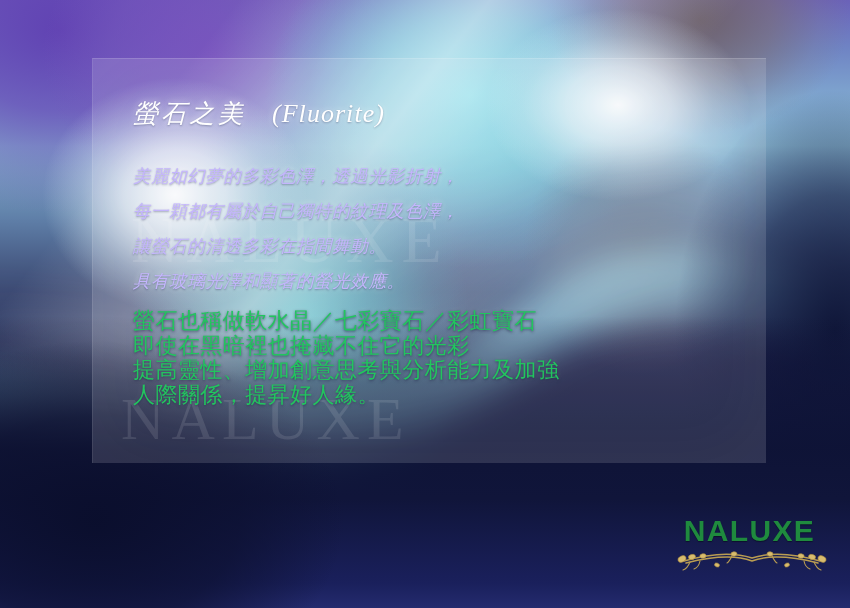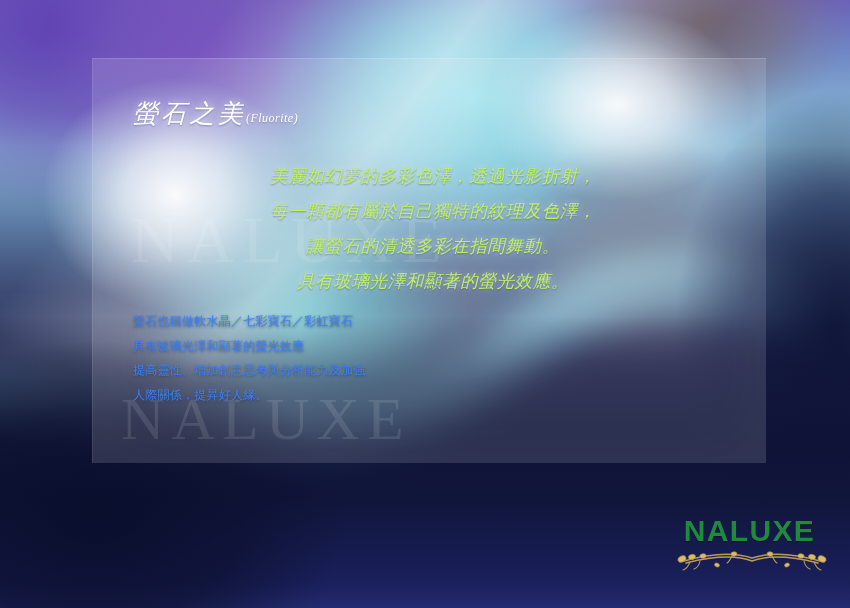--- a/index.html
+++ b/index.html
@@ -179,67 +179,67 @@
     left: 0; top: 0;
     width: 100%; height: 100%;
   }
 
   #title-row {
     position: absolute;
     left: 40px;
     top: 38px;
     display: flex;
     align-items: baseline;
+    gap: 26px;
   }
   #title-zh {
     font-family: "DejaVu Serif", serif;
     font-size: 25px;
     font-style: italic;
     color: #ffffff;
     letter-spacing: 0.13em;
     text-shadow: 0 0 7px rgba(255,255,255,0.55), 0 1px 2px rgba(40,50,90,0.45);
   }
   #title-en {
     font-family: "Liberation Serif", "DejaVu Serif", serif;
-    font-size: 12px;
+    font-size: 26px;
     font-style: italic;
     color: #ffffff;
     letter-spacing: 0.04em;
     text-shadow: 0 0 6px rgba(255,255,255,0.5), 0 1px 2px rgba(40,50,90,0.4);
   }
 
   #para-top {
     position: absolute;
     left: 40px;
     top: 100px;
     width: 600px;
   }
   #para-top .line {
     font-family: "DejaVu Serif", serif;
     font-style: italic;
     font-size: 17.5px;
     line-height: 35px;
-    color: #bef264;
+    color: #c4b5fd;
     letter-spacing: 0.035em;
     text-shadow: 0 0 6px rgba(255,255,255,0.5), 0 1px 2px rgba(35,45,85,0.5);
     white-space: nowrap;
-    text-align: center;
   }
 
   #para-bottom {
     position: absolute;
     left: 40px;
     top: 250px;
     width: 600px;
   }
   #para-bottom .line {
     font-family: "Liberation Serif", "DejaVu Serif", serif;
-    font-size: 12px;
+    font-size: 22px;
     line-height: 24.5px;
-    color: #3b82f6;
+    color: #22c55e;
     letter-spacing: 0.02em;
     text-shadow: 0 1px 3px rgba(25,30,65,0.75), 0 0 5px rgba(255,255,255,0.18);
     white-space: nowrap;
   }
 
   
   #logo {
     position: absolute;
     left: 672px;
     top: 516px;
@@ -322,21 +322,21 @@
 
       <div id="para-top">
         <div class="line">美麗如幻夢的多彩色澤，透過光影折射，</div>
         <div class="line">每一顆都有屬於自己獨特的紋理及色澤，</div>
         <div class="line">讓螢石的清透多彩在指間舞動。</div>
         <div class="line">具有玻璃光澤和顯著的螢光效應。</div>
       </div>
 
       <div id="para-bottom">
         <div class="line">螢石也稱做軟水晶／七彩寶石／彩虹寶石</div>
-        <div class="line">具有玻璃光澤和顯著的螢光效應</div>
+        <div class="line">即使在黑暗裡也掩藏不住它的光彩</div>
         <div class="line">提高靈性、增加創意思考與分析能力及加強</div>
         <div class="line">人際關係，提昇好人緣。</div>
       </div>
 
     </div>
   </div>
 
   <div id="logo">
     <div id="logo-wordmark">NALUXE</div>
     <svg id="logo-ornament" viewBox="0 0 160 26" preserveAspectRatio="xMidYMid meet">

